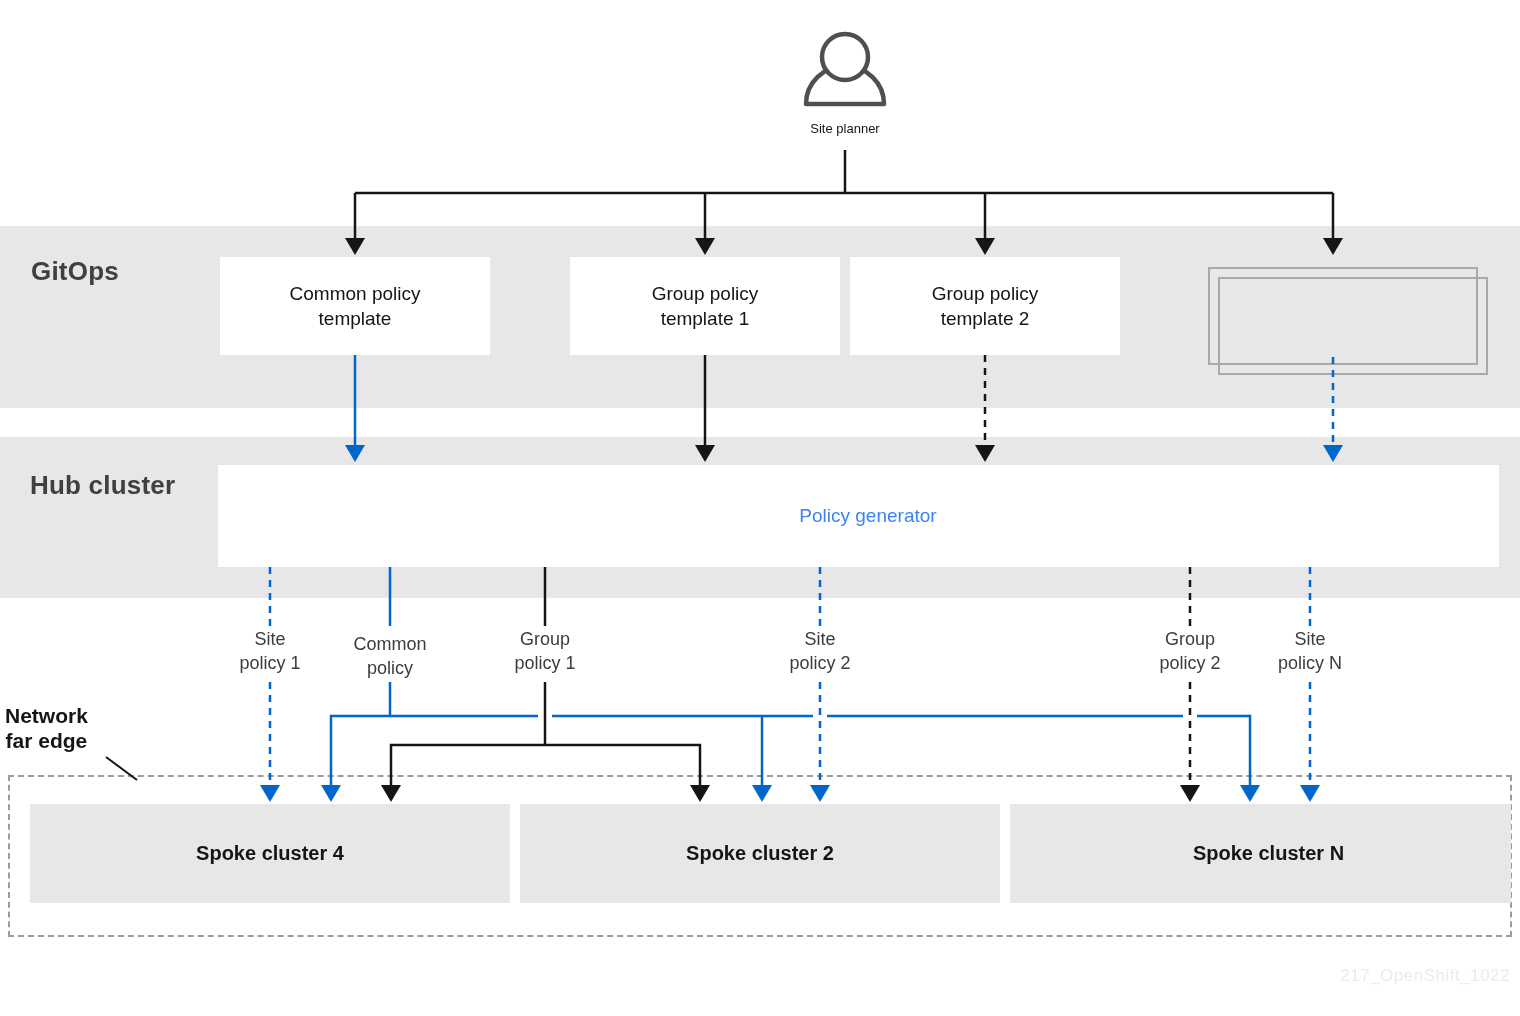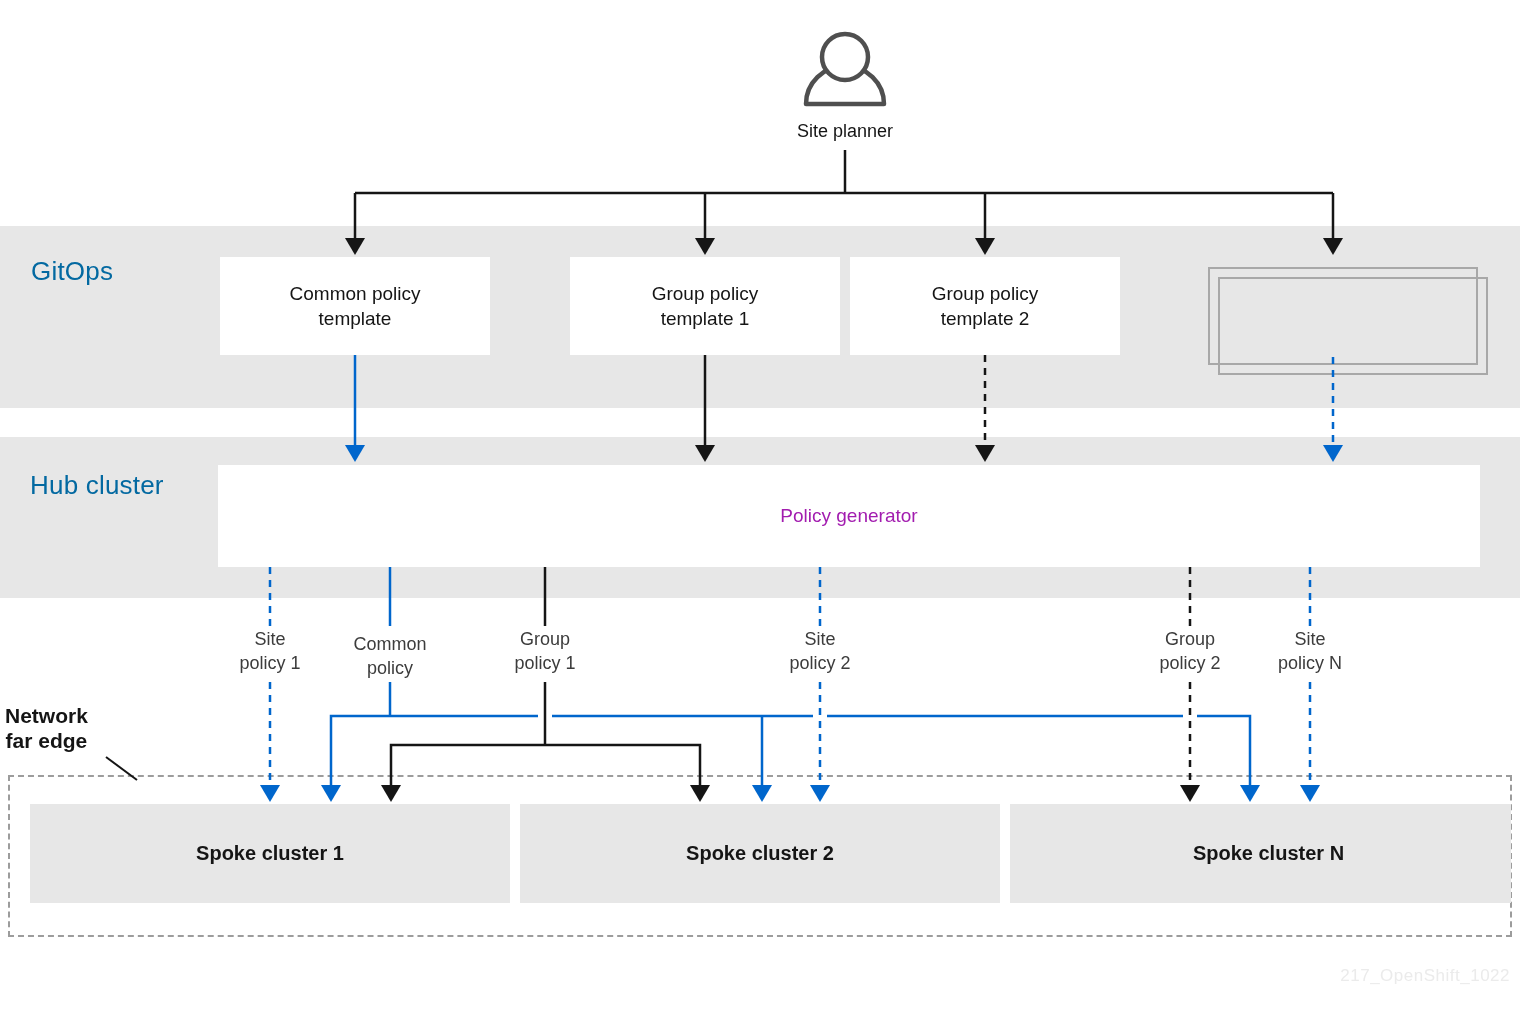--- a/index.html
+++ b/index.html
@@ -1,27 +1,27 @@
 <!DOCTYPE html>
 <html><head>
 <meta charset="utf-8">
 <style>
   html,body{margin:0;padding:0;background:#ffffff;}
   body{font-family:"Liberation Sans", sans-serif;color:#151515;}
   .canvas{position:relative;width:1520px;height:1016px;background:#ffffff;overflow:hidden;}
   .band{position:absolute;left:0;width:1520px;background:#e7e7e7;}
-  .band-label{position:absolute;font-weight:400;font-size:26px;color:#0369a1;letter-spacing:0.2px;}
+  .band-label{position:absolute;font-weight:700;font-size:26px;color:#404040;letter-spacing:0.2px;}
   .node{position:absolute;background:#ffffff;display:flex;align-items:center;justify-content:center;
         text-align:center;font-size:19px;line-height:1.32;color:#151515;white-space:pre-line;}
   .shadow-rect{position:absolute;border:2px solid #a8a8a8;background:transparent;}
   .gen{position:absolute;background:#ffffff;display:flex;align-items:center;justify-content:center;
-       font-size:19px;color:#a21caf;}
+       font-size:19px;color:#3b82f6;padding-left:19px;}
   .out-label{position:absolute;transform:translateX(-50%);text-align:center;font-size:18px;
              line-height:24px;color:#3c3c3c;white-space:pre-line;}
-  .actor-label{position:absolute;transform:translateX(-50%);text-align:center;font-size:18px;color:#151515;}
+  .actor-label{position:absolute;transform:translateX(-50%);text-align:center;font-size:13px;color:#151515;}
   .edge-label{position:absolute;font-weight:700;font-size:21px;line-height:25px;color:#151515;white-space:pre-line;text-align:center;}
   .far-edge-border{position:absolute;border:2px dashed #9c9c9c;background:transparent;}
   .spoke{position:absolute;background:#e7e7e7;display:flex;align-items:center;justify-content:center;
          font-weight:700;font-size:20px;color:#151515;}
   .watermark{position:absolute;font-size:17px;color:#ebebeb;letter-spacing:0.5px;}
   svg.overlay{position:absolute;left:0;top:0;pointer-events:none;}
   .z0{z-index:0}.z1{z-index:1}.z2{z-index:2}.z3{z-index:3}
 </style>
 </head>
 <body>
@@ -58,21 +58,21 @@
 policy 2</div>
   <div class="out-label" style="left:1190px;top:627px;">Group
 policy 2</div>
   <div class="out-label" style="left:1310px;top:627px;">Site
 policy N</div>
 
   <div class="edge-label" style="left:5px;top:703px;">Network
 far edge</div>
   <div class="far-edge-border z0" style="left:8px;top:775px;width:1500px;height:158px;"></div>
 
-  <div class="spoke z1" style="left:30px;top:804px;width:480px;height:99px;">Spoke cluster 1</div>
+  <div class="spoke z1" style="left:30px;top:804px;width:480px;height:99px;">Spoke cluster 4</div>
   <div class="spoke z1" style="left:520px;top:804px;width:480px;height:99px;">Spoke cluster 2</div>
   <div class="spoke z1" style="left:1010px;top:804px;width:485px;height:99px;padding-left:16px;">Spoke cluster N</div>
 
   <div class="watermark" style="right:10px;top:966px;">217_OpenShift_1022</div>
 
   <svg class="overlay z3" width="1520" height="1016" viewBox="0 0 1520 1016">
 
     <g stroke="#4f4f4f" stroke-width="4.5" fill="none">
       <path d="M806,104 a39,38 0 0 1 78,0 z" stroke-linejoin="round"></path>
       <circle cx="845" cy="57" r="23" fill="#ffffff"></circle>

